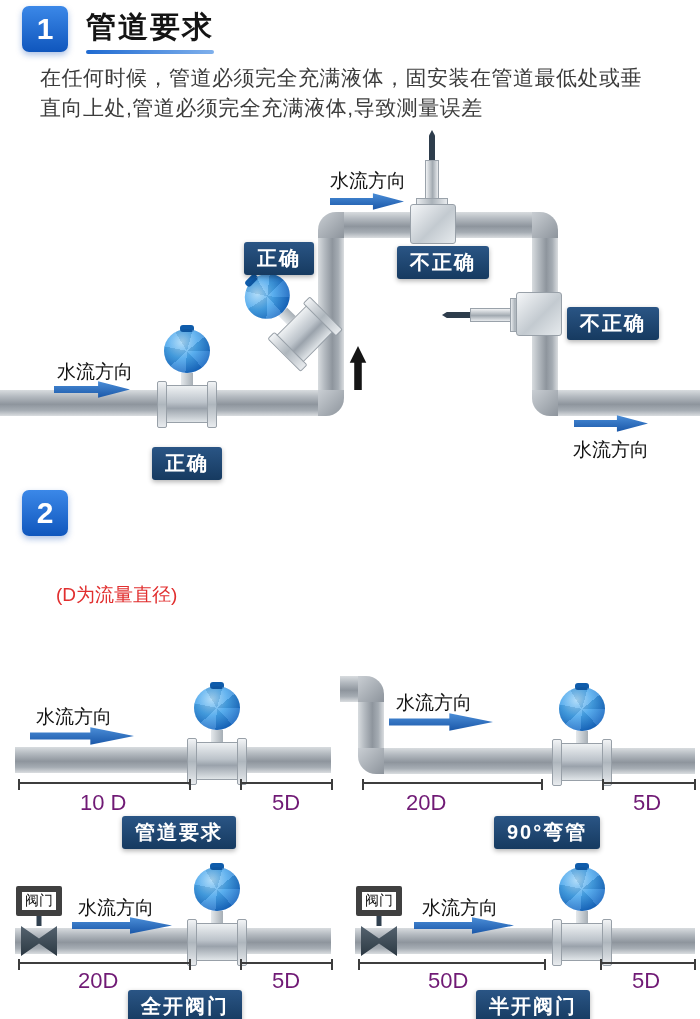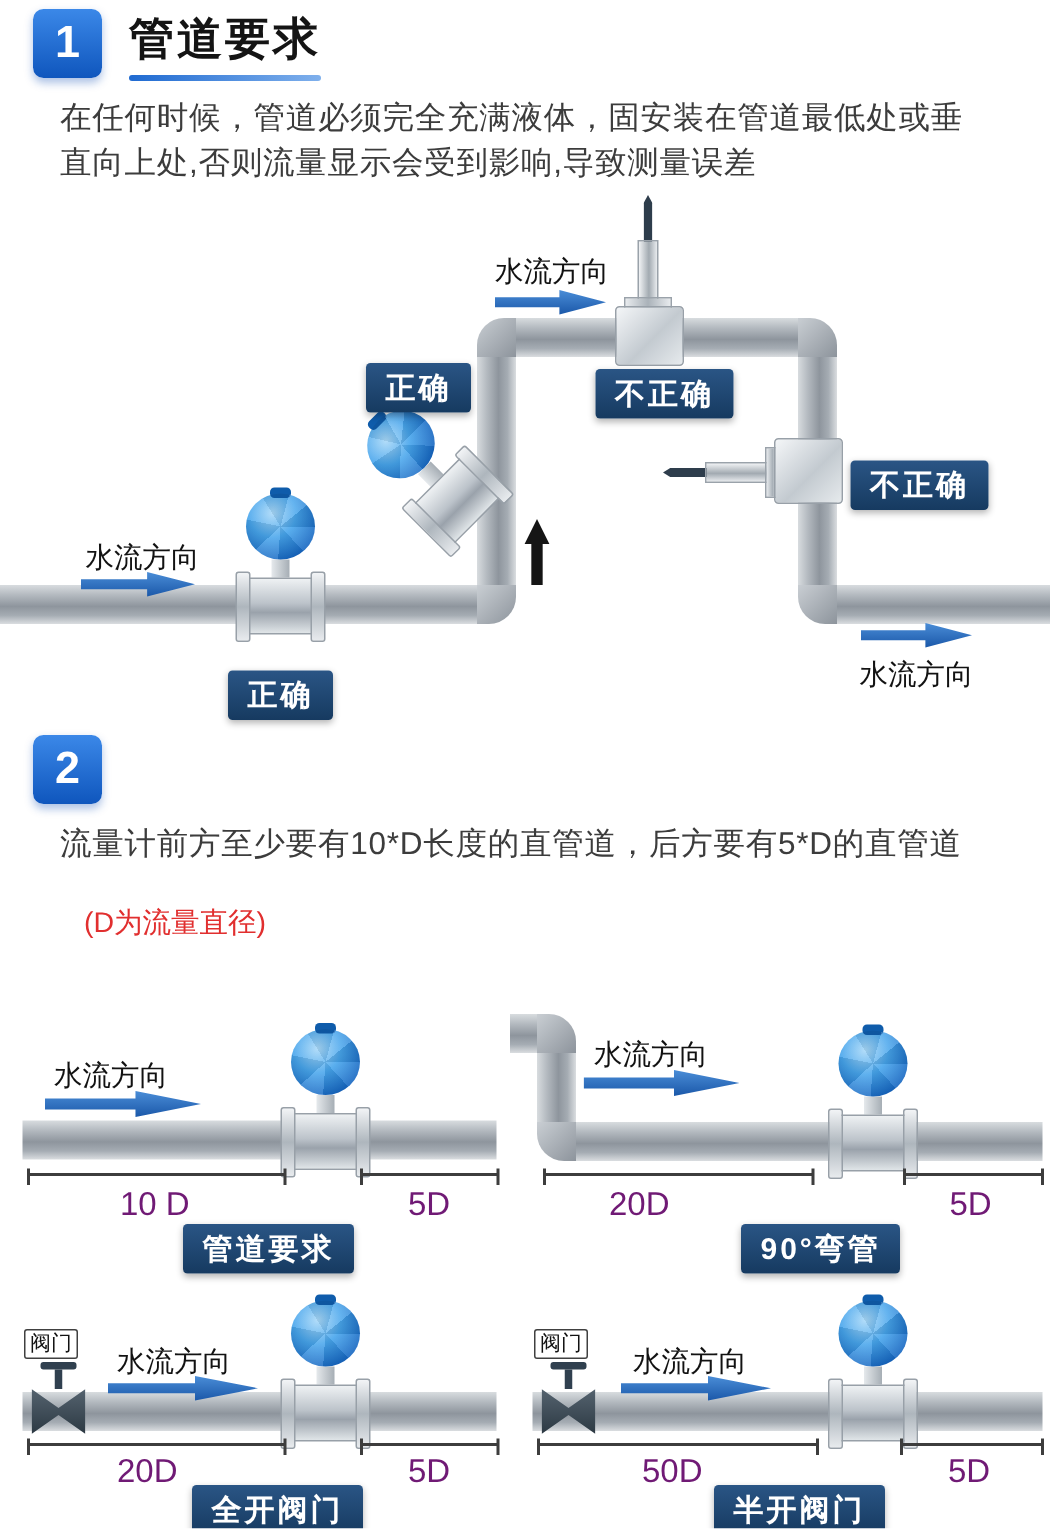--- a/index.html
+++ b/index.html
@@ -11,21 +11,21 @@
   .num-box{width:46px;height:46px;border-radius:7px;color:#fff;font-size:30px;font-weight:700;
            display:flex;align-items:center;justify-content:center;
            background:linear-gradient(180deg,#3b88e8,#0f56bd);
            box-shadow:0 3px 6px rgba(20,80,180,.35);}
   .title-wrap{display:inline-block;padding-top:4px;}
   .section-title{font-size:30px;font-weight:800;color:#141414;line-height:1.15;letter-spacing:2px;}
   .title-underline{margin-top:5px;height:4px;border-radius:2px;
                    background:linear-gradient(90deg,#1f6ad1,#7fb0ec);}
 
   .body-text{position:absolute;font-size:21px;color:#3c3c3c;letter-spacing:.5px;z-index:6;white-space:nowrap;}
-  .note-red{position:absolute;font-size:19px;color:#e12f2f;z-index:6;white-space:nowrap;margin-top:20px;}
+  .note-red{position:absolute;font-size:19px;color:#e12f2f;z-index:6;white-space:nowrap;}
 
   
   .pipe-h{position:absolute;height:26px;z-index:1;
           background:linear-gradient(to bottom,#d8dcdf 0%,#b4bac0 25%,#8e959d 55%,#a5acb3 78%,#dadde0 100%);}
   .pipe-v{position:absolute;width:26px;z-index:1;
           background:linear-gradient(to right,#d8dcdf 0%,#b4bac0 25%,#8e959d 55%,#a5acb3 78%,#dadde0 100%);}
   .elbow{position:absolute;width:26px;height:26px;z-index:1;
          background:linear-gradient(135deg,#c9ced3,#8d949c);}
   .elbow.tl{border-top-left-radius:18px;}
   .elbow.tr{border-top-right-radius:18px;}
@@ -75,37 +75,37 @@
   .dim::before{left:0;} .dim::after{right:-1px;}
   .dim-label{position:absolute;font-size:22px;color:#701a75;z-index:3;white-space:nowrap;}
 
   
   .valve{position:absolute;width:36px;height:62px;z-index:4;}
   .valve-handle{position:absolute;top:0;left:50%;transform:translateX(-50%);width:24px;height:5px;background:#30404f;border-radius:2px;}
   .valve-stem{position:absolute;top:5px;left:50%;transform:translateX(-50%);width:5px;height:13px;background:#30404f;}
   .valve-body{position:absolute;top:18px;left:0;width:36px;height:30px;
               background:linear-gradient(180deg,#55636f,#2c3943);
               clip-path:polygon(0 0,50% 42%,100% 0,100% 100%,50% 58%,0 100%);}
-  .valve-label{position:absolute;font-size:14px;color:#111;background:#fff;border:1px solid #404040;
+  .valve-label{position:absolute;font-size:14px;color:#111;background:#fff;border:6px solid #404040;
                border-radius:2px;padding:0 3px;z-index:5;white-space:nowrap;}
 </style>
 </head>
 <body>
 
 <div id="page">
 
   <div class="section-header" style="left:22px;top:6px;">
     <div class="num-box">1</div>
     <div class="title-wrap">
       <div class="section-title">管道要求</div>
       <div class="title-underline"></div>
     </div>
   </div>
   <div class="body-text" style="left:40px;top:64px;">在任何时候，管道必须完全充满液体，固安装在管道最低处或垂</div>
-  <div class="body-text" style="left:40px;top:94px;">直向上处,否则流量显示会受到影响,导致测量误差</div>
+  <div class="body-text" style="left:40px;top:94px;">直向上处,管道必须完全充满液体,导致测量误差</div>
 
   <div class="pipe-h" style="left:0;top:390px;width:318px;"></div>
   <div class="elbow br" style="left:318px;top:390px;"></div>
   <div class="pipe-v" style="left:318px;top:238px;height:152px;"></div>
   <div class="elbow tl" style="left:318px;top:212px;"></div>
   <div class="pipe-h" style="left:344px;top:212px;width:188px;"></div>
   <div class="elbow tr" style="left:532px;top:212px;"></div>
   <div class="pipe-v" style="left:532px;top:238px;height:152px;"></div>
   <div class="elbow bl" style="left:532px;top:390px;"></div>
   <div class="pipe-h" style="left:558px;top:390px;width:142px;"></div>
@@ -144,21 +144,20 @@
   <div class="badge" style="left:397px;top:246px;">不正确</div>
   <div class="badge" style="left:567px;top:307px;">不正确</div>
   <div class="badge" style="left:152px;top:447px;">正确</div>
 
   <div class="section-header" style="left:22px;top:490px;">
     <div class="num-box">2</div>
     <div class="title-wrap">
       <div class="title-underline"></div>
     </div>
   </div>
-  <div class="body-text" style="left:40px;top:548px;">流量计前方至少要有10*D长度的直管道，后方要有5*D的直管道</div>
   <div class="note-red" style="left:56px;top:582px;">(D为流量直径)</div>
 
   <div class="pipe-h" style="left:15px;top:747px;width:316px;"></div>
   <div class="meter" style="left:187px;top:686px;">
     <div class="meter-head"></div>
     <div class="meter-neck"></div>
     <div class="meter-inline"></div>
   </div>
   <div class="flow-label" style="left:36px;top:704px;">水流方向</div>
   <div class="arrow-r" style="left:30px;top:727px;width:104px;height:18px;"></div>

